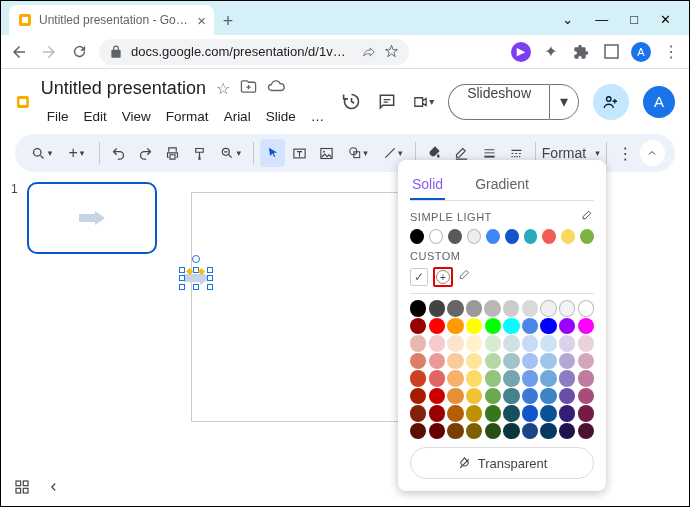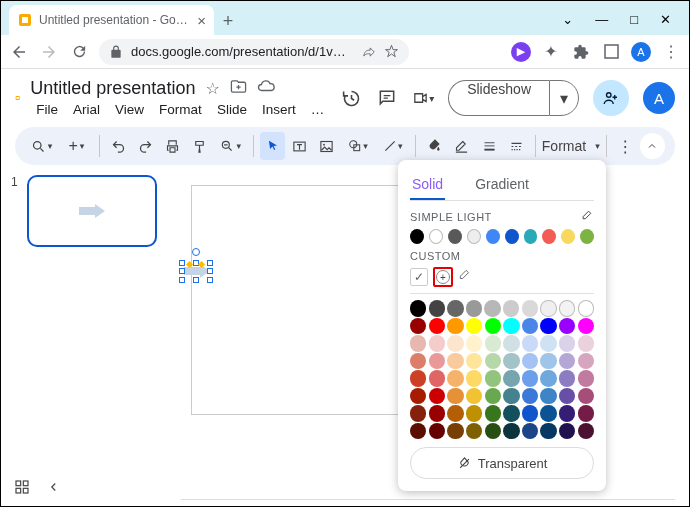--- a/index.html
+++ b/index.html
@@ -20,21 +20,21 @@
 .ext{display:flex;gap:10px;align-items:center;margin-left:auto}
 .ext .ico{width:20px;height:20px;display:flex;align-items:center;justify-content:center;cursor:pointer;color:#5f6368}
 .circ{width:20px;height:20px;border-radius:50%;display:flex;align-items:center;justify-content:center;font-size:11px;color:#fff}
 .app{background:#fff;height:438px}
 .apphdr{display:flex;align-items:center;padding:8px 14px;gap:10px}
 .logo{width:32px;height:32px}
 .docinfo{flex:1}
 .doctitle{display:flex;align-items:center;gap:10px}
 .doctitle h1{font-size:18px;font-weight:400;color:#202124}
 .doctitle .hicon{color:#5f6368;cursor:pointer}
-.menu{display:flex;gap:3px;margin-top:1px}
+.menu{display:flex;gap:3px;margin-top:8px}
 .menu span{font-size:13.5px;color:#202124;padding:2px 6px;cursor:pointer;border-radius:4px}
 .hdract{display:flex;align-items:center;gap:14px}
 .hdract .hicon{color:#444;cursor:pointer;width:22px;height:22px;display:flex;align-items:center;justify-content:center}
 .slideshow{display:flex;align-items:center}
 .slideshow-btn{border:1px solid #747775;border-radius:18px 0 0 18px;height:36px;padding:0 18px;font-size:14px;color:#444;cursor:pointer;display:flex;align-items:flex-start;border-right:none}
 .slideshow-dd{border:1px solid #747775;border-radius:0 18px 18px 0;height:36px;width:30px;cursor:pointer;display:flex;align-items:center;justify-content:center;color:#444}
 .share{width:36px;height:36px;border-radius:50%;background:#c2e7ff;display:flex;align-items:center;justify-content:center;cursor:pointer;color:#001d35}
 .avatar{width:32px;height:32px;border-radius:50%;background:#1a73e8;color:#fff;display:flex;align-items:center;justify-content:center;font-size:15px}
 .toolbar{margin:0 14px;height:38px;background:#edf2fa;border-radius:22px;display:flex;align-items:center;padding:0 10px;gap:2px;position:relative}
 .tb{width:26px;height:28px;display:flex;align-items:center;justify-content:center;cursor:pointer;color:#444;border-radius:4px}
@@ -159,25 +159,25 @@
         <span class="hicon"><svg width="17" height="17" viewBox="0 0 24 24">
               <path d="M10 4H4a2 2 0 0 0-2 2v12a2 2 0 0 0 2 2h16a2 2 0 0 0 2-2V8a2 2 0 0 0-2-2h-8z" fill="none" stroke="#5f6368" stroke-width="1.8"></path>
               <path d="M12 10v6m-3-3h6" stroke="#5f6368" stroke-width="1.8"></path>
             </svg></span>
         <span class="hicon"><svg width="18" height="18" viewBox="0 0 24 24">
               <path d="M19 18H6a4 4 0 0 1 0-8 6 6 0 0 1 11.5-1A4 4 0 0 1 19 18z" fill="none" stroke="#5f6368" stroke-width="1.8"></path>
             </svg></span>
       </div>
       <div class="menu" id="menubar">
           <span>File</span>
-          <span>Arial</span>
+          <span>Edit</span>
           <span>View</span>
           <span>Format</span>
+          <span>Arial</span>
           <span>Slide</span>
-          <span>Insert</span>
           <span>…</span>
         </div>
     </div>
     <div class="hdract">
       <div class="hicon">
           <svg width="21" height="21" viewBox="0 0 24 24">
             <path d="M12 4a8 8 0 1 1-7.4 5M12 8v4l3 2M3 4v5h5" fill="none" stroke="#444" stroke-width="1.8"></path>
           </svg>
         </div>
       <div class="hicon">

